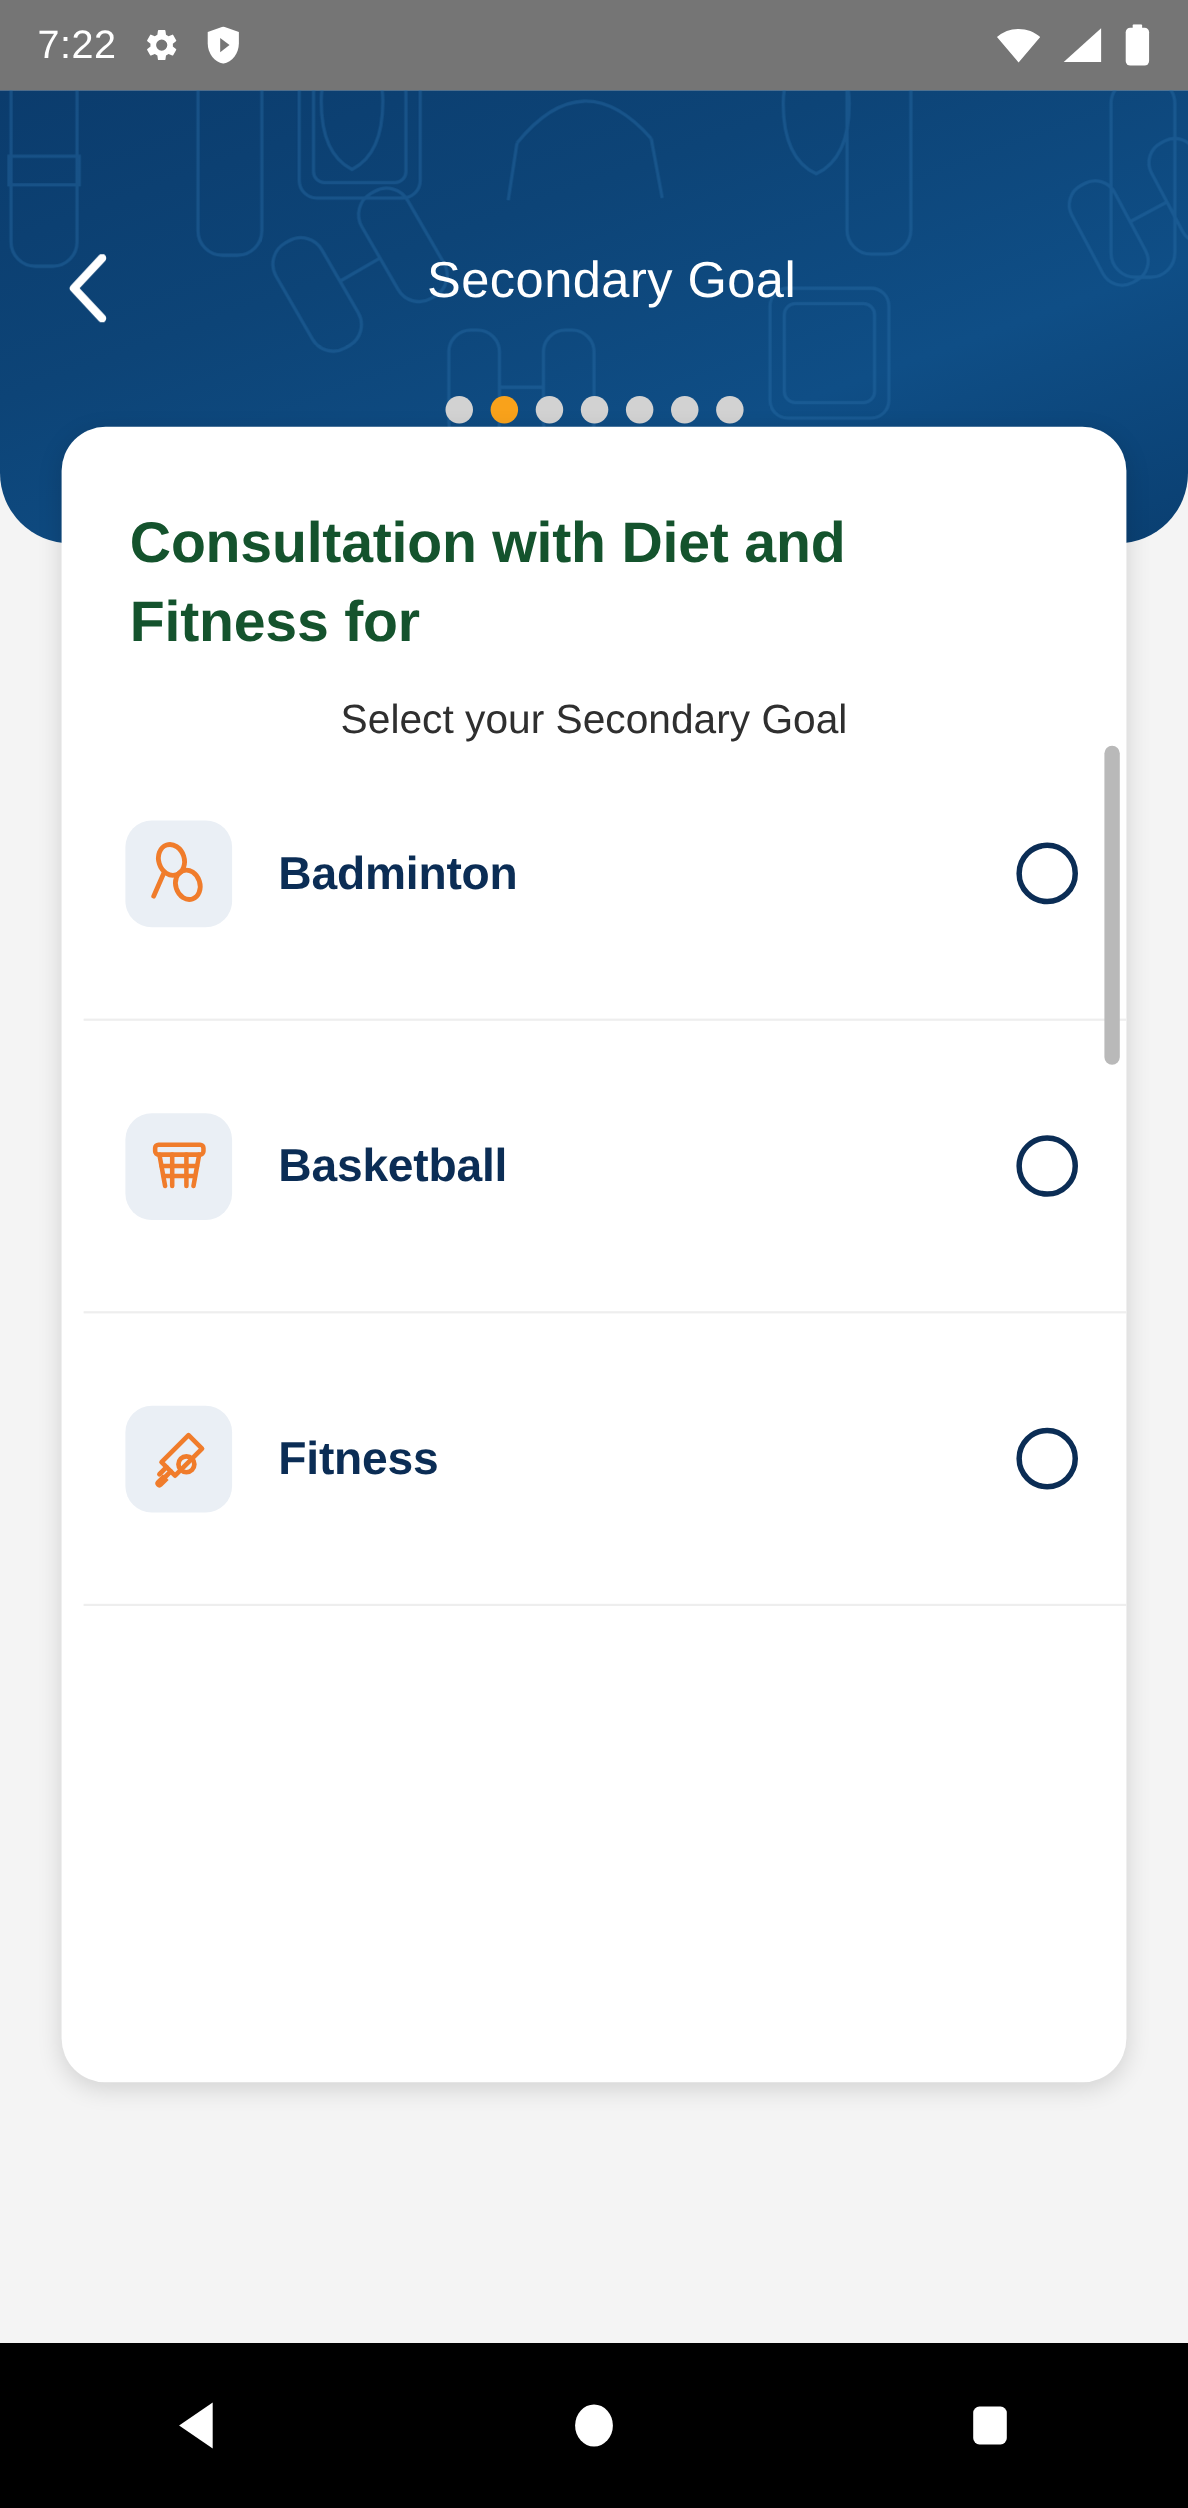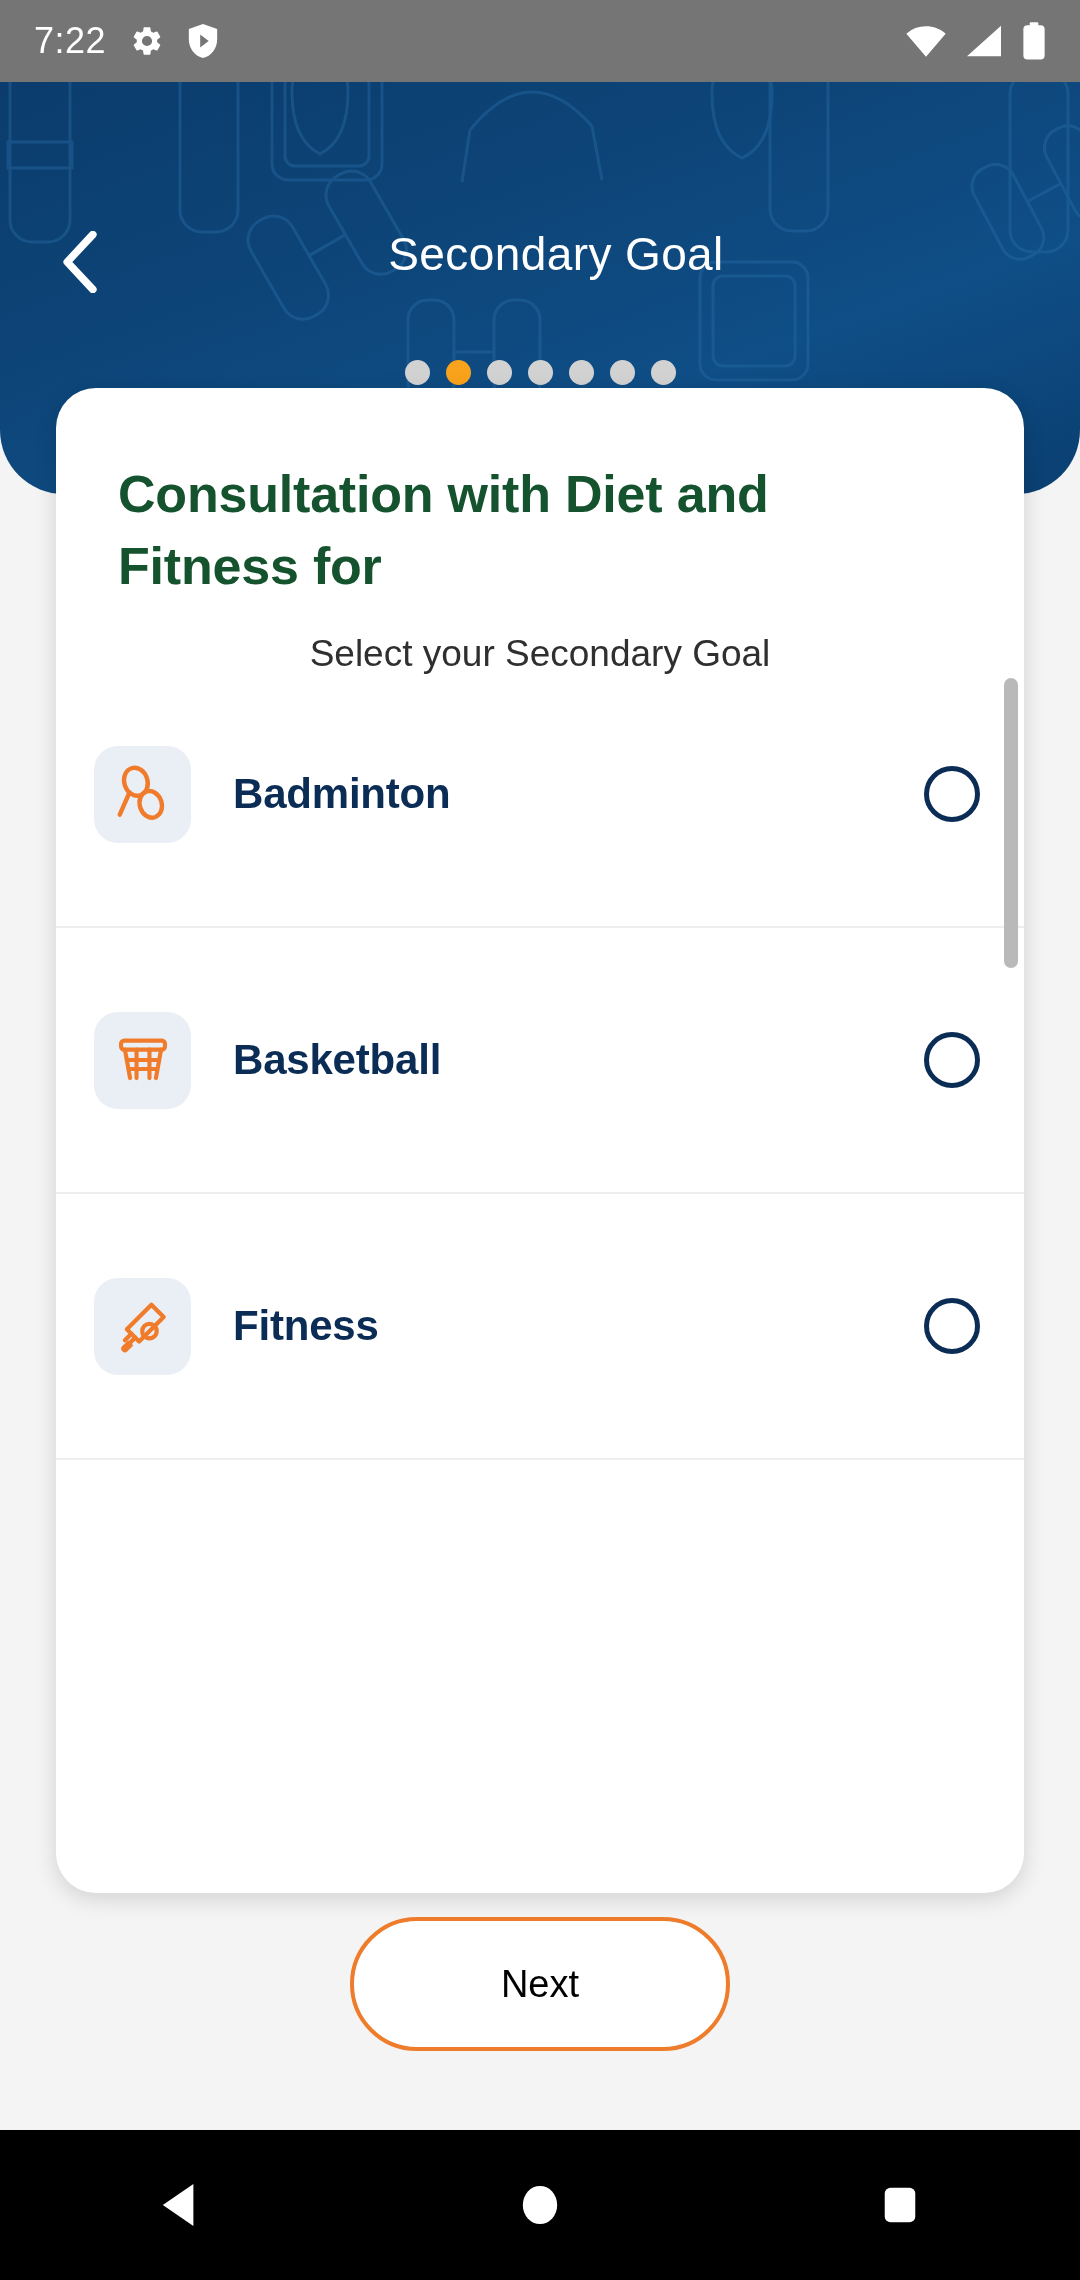--- a/index.html
+++ b/index.html
@@ -115,20 +115,21 @@
     line-height: 48px;
   }
 
   
   .list {
     position: absolute;
     top: 274px; left: 0;
     width: 968px;
     height: 1231px;
     overflow: hidden;
+    padding-left: 20px;
   }
   .row {
     position: relative;
     display: flex;
     align-items: center;
     height: 266px;
     padding: 0 34px 0 38px;
     border-bottom: 2px solid #eeeeee;
     cursor: pointer;
   }
@@ -366,23 +367,20 @@
         <div class="row-radio"></div>
       </div>
 
 
       <div class="scrollbar-track">
         <div class="scrollbar-thumb"></div>
       </div>
     </div>
   </div>
 
-  <div class="next-wrap">
-    <div class="next-btn">Next</div>
-  </div>
 
   <div class="nav-bar">
     <div class="nav-btn">
       <svg width="42" height="46" viewBox="0 0 22 24">
         <path fill="#ffffff" d="M18 1 L18 23 L2 12 Z"></path>
       </svg>
     </div>
     <div class="nav-btn">
       <svg width="42" height="46" viewBox="0 0 22 24">
         <ellipse cx="11" cy="12" rx="9" ry="10" fill="#ffffff"></ellipse>

